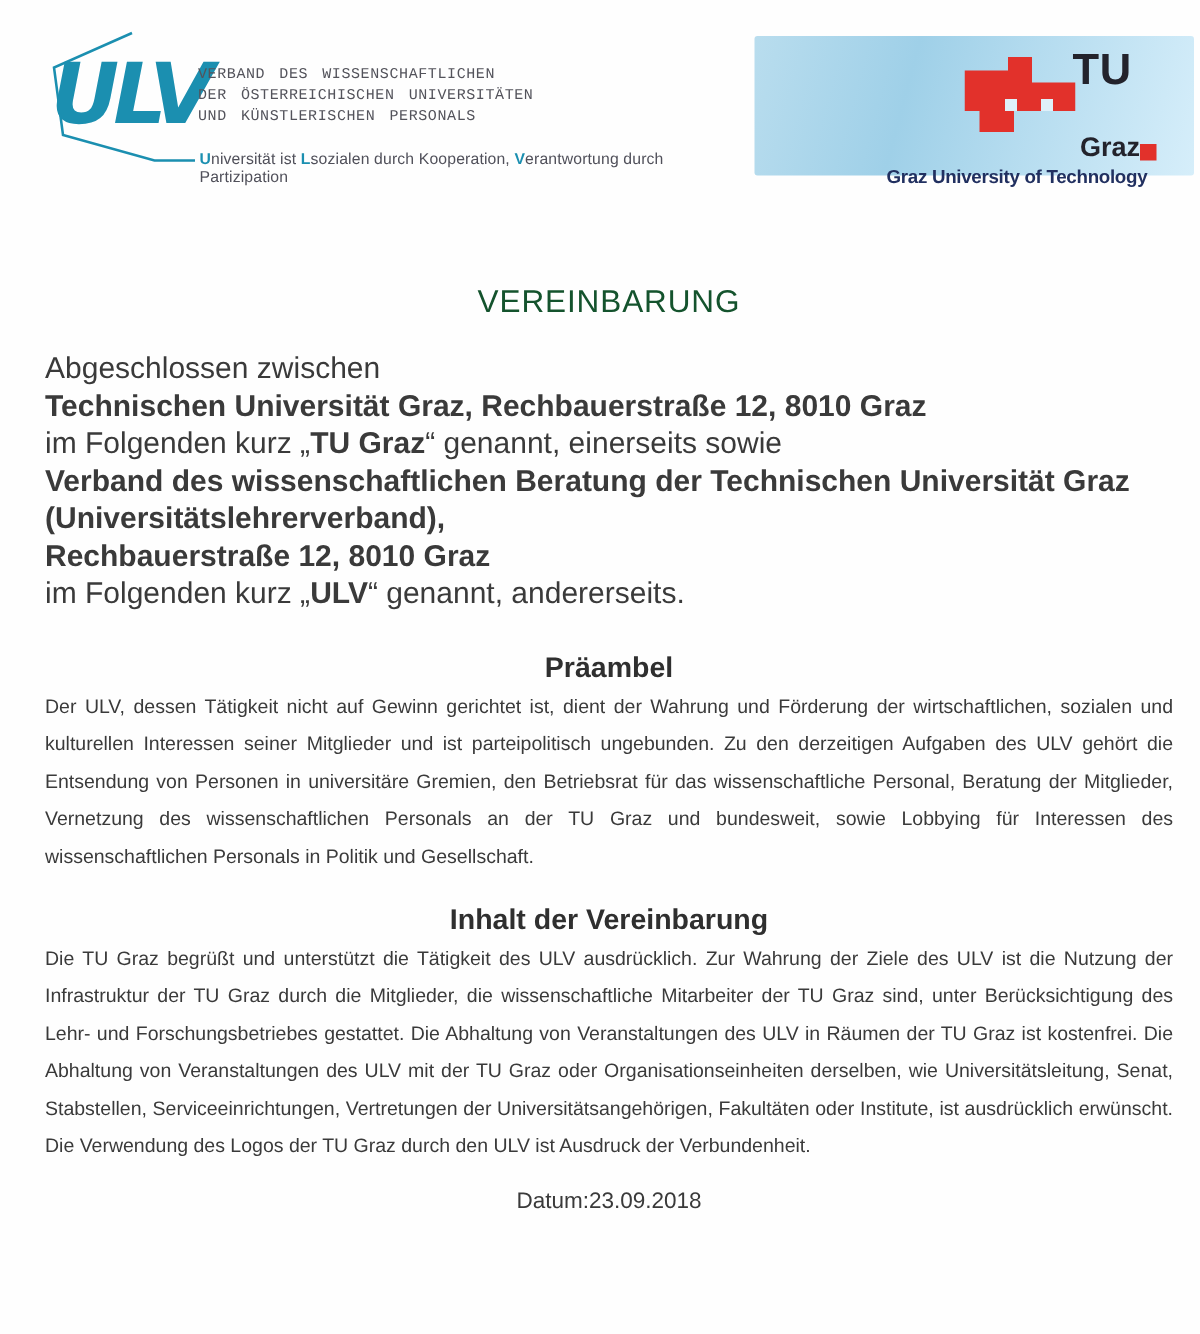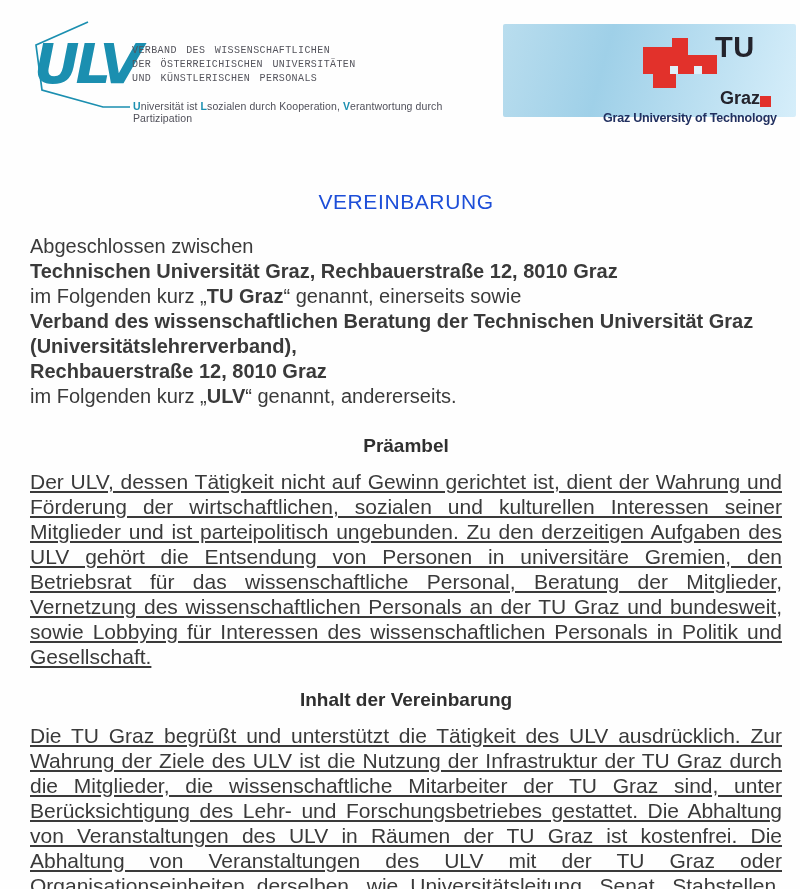--- a/index.html
+++ b/index.html
@@ -38,40 +38,40 @@
   .tu-word-top {
     position:absolute; left:212px; top:9px; line-height:1;
     font-size:29px; font-weight:600; letter-spacing:0.5px; color:#23232c;
   }
   .tu-word-bottom {
     position:absolute; left:217px; top:65px; line-height:1;
     font-size:18px; font-weight:bold; color:#23232c;
   }
   .tu-red-square { position:absolute; left:257px; top:72px; width:11px; height:11px; background:#e2312b; }
   .tu-subtitle {
-    position:absolute; left:100px; top:88px; line-height:1;
+    position:absolute; left:88px; top:88px; line-height:1;
     font-size:12.5px; font-weight:600; letter-spacing:-0.2px; color:#213060;
   }
 
   
   .doc { position:absolute; left:30px; top:0; width:752px; }
   .doc-title {
     margin-top:190px; text-align:center;
-    font-size:21px; font-weight:400; letter-spacing:0.6px; color:#1d4ed8;
+    font-size:21px; font-weight:400; letter-spacing:0.6px; color:#14532d;
   }
   .intro { margin-top:20px; font-size:20px; line-height:25px; }
   .intro .b { font-weight:700; }
   .section-heading {
     text-align:center; font-size:19px; font-weight:700; color:#2f2f2f; line-height:22px;
   }
   .sh-1 { margin-top:26px; }
   .sh-2 { margin-top:20px; }
   .para {
-    margin-top:12px; font-size:21px; line-height:25px;
-    text-align:justify; hyphens:none;text-decoration:underline;
+    margin-top:1px; font-size:13px; line-height:25px;
+    text-align:justify; hyphens:none;
   }
   .date-line { margin-top:16px; font-size:15px;text-align:center; }
 </style>
 </head>
 <body>
 
 <div class="page">
 
   <div class="ulv-logo">
     <svg class="ulv-outline" width="430" height="108" viewBox="0 0 430 108">

